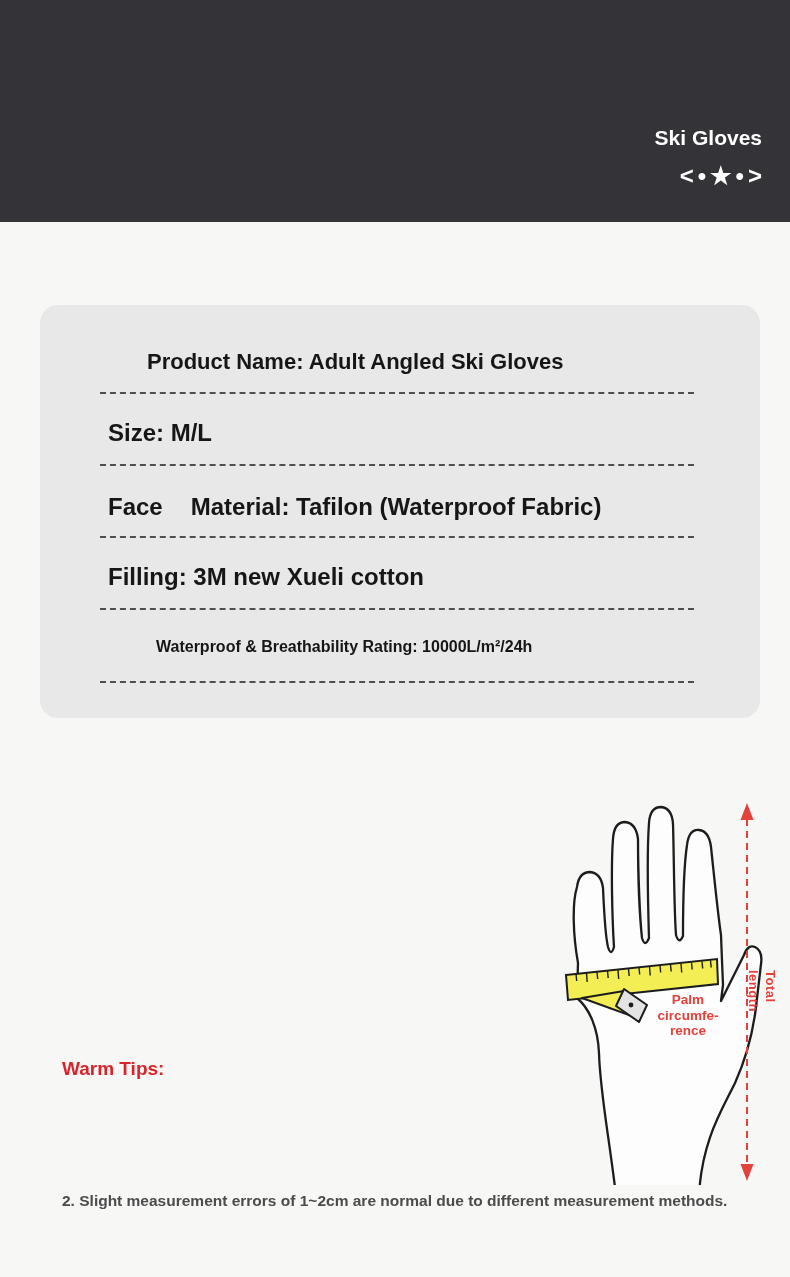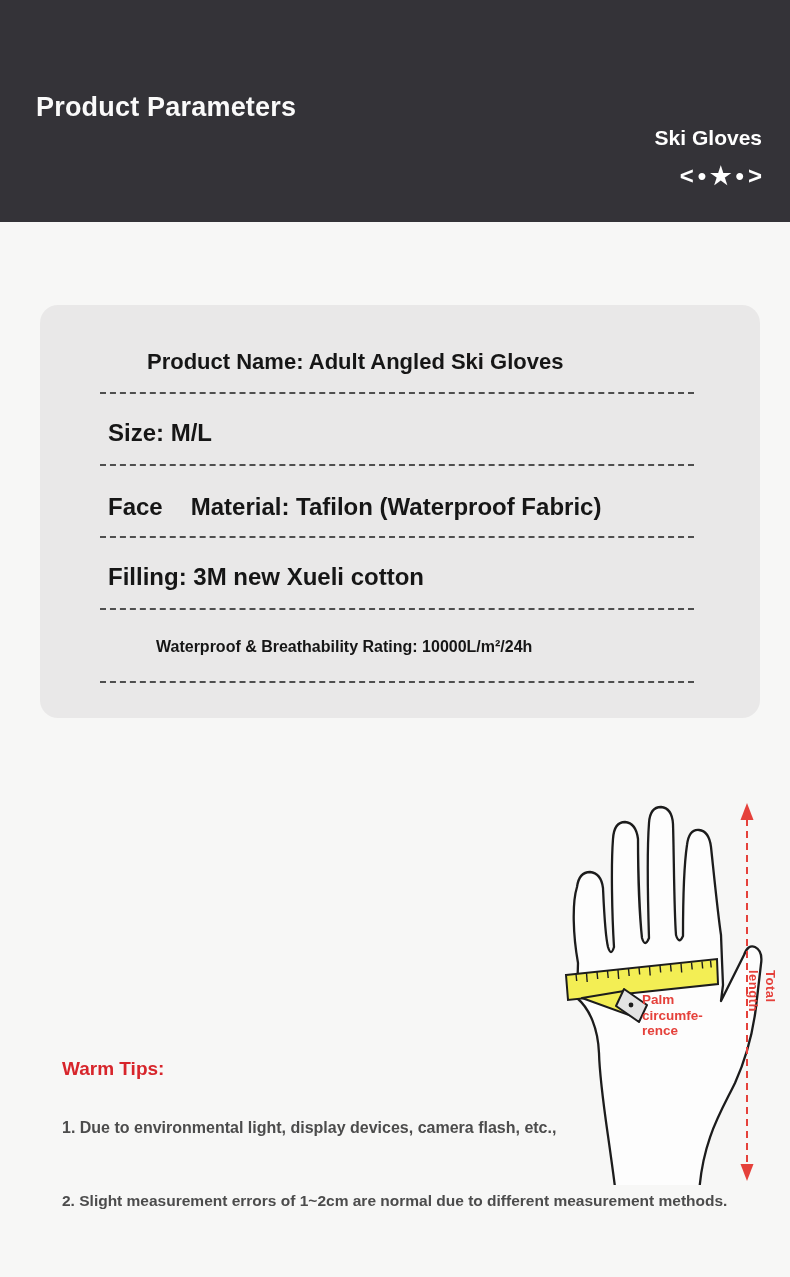--- a/index.html
+++ b/index.html
@@ -69,21 +69,21 @@
   
   .glove-svg { position:absolute; left:550px; top:795px; width:240px; height:390px; }
   .diagram-label {
     position:absolute; font-weight:700; color:#e5413b; white-space:pre-line;
   }
   .label-total {
     left:744px; top:970px; writing-mode:vertical-rl; text-orientation:mixed;
     font-size:13px; line-height:1.35; letter-spacing:.5px;
   }
   .label-palm {
-    left:642px; top:992px; width:92px; 
+    left:642px; top:992px; width:92px; text-align:center;
     font-size:13.5px; line-height:1.15;
   }
   
   .tips-title {
     position:absolute; left:62px; top:1058px;
     font-size:19px; font-weight:700; color:#d7252b;
   }
   .tip-line1 {
     position:absolute; left:62px; top:1119px;
     font-size:16px; font-weight:700; color:#4c4c4c; white-space:nowrap;
@@ -97,21 +97,20 @@
     position:absolute; left:62px; top:1192px;
     font-size:15.5px; font-weight:700; color:#4c4c4c; white-space:nowrap;
   }
 </style>
 </head>
 <body>
 
 <div class="page">
 
   <div class="hero">
-    <div class="hero-title">Product Parameters</div>
     <div class="hero-product">Ski Gloves</div>
     <div class="hero-deco">&lt;•★•&gt;</div>
   </div>
 
   <div class="spec-panel">
     <div class="spec-text t1">Product Name: Adult Angled Ski Gloves</div>
     <div class="spec-divider d1"></div>
 
     <div class="spec-text t2">Size: M/L</div>
     <div class="spec-divider d2"></div>
@@ -192,16 +191,15 @@
     </g>
   </svg>
 
   <div class="diagram-label label-total">Total
 length</div>
   <div class="diagram-label label-palm">Palm
 circumfe-
 rence</div>
 
   <div class="tips-title">Warm Tips:</div>
-  <div class="tip-line1">1. Due to environmental light, display devices, camera flash, etc.,</div>
   <div class="tip-line2">2. Slight measurement errors of 1~2cm are normal due to different measurement methods.</div>
 
 </div>
 
 </body></html>

